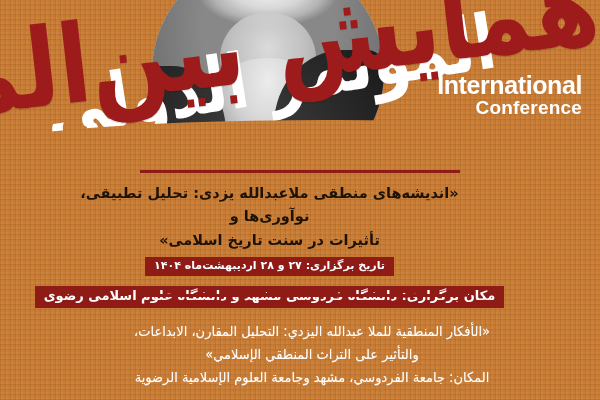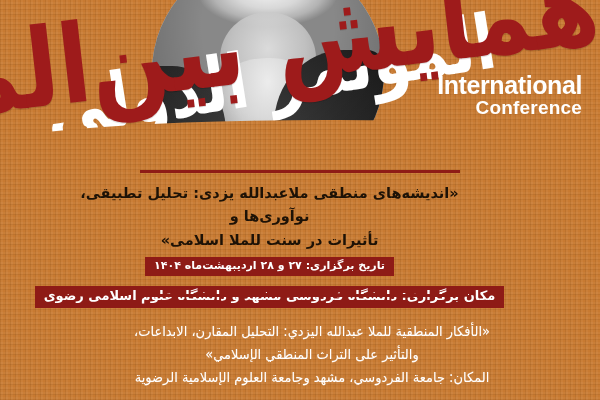--- a/index.html
+++ b/index.html
@@ -255,21 +255,21 @@
       <div class="l1">International</div>
       <div class="l2">Conference</div>
     </div>
   </div>
 
   <div class="divider" id="divider-top"></div>
 
   <div id="persian-block">
     <div class="fa-title">
       <span>«اندیشه‌های منطقی ملاعبدالله یزدی: تحلیل تطبیقی، نوآوری‌ها و</span><br>
-      <span>تأثیرات در سنت للملا اسلامی»</span>
+      <span>تأثیرات در سنت تاریخ اسلامی»</span>
     </div>
     <div>
       <span class="banner" id="date-banner">تاریخ برگزاری: ۲۷ و ۲۸ اردیبهشت‌ماه ۱۴۰۴</span>
     </div>
     <div>
       <span class="banner" id="venue-banner">مکان برگزاری: دانشگاه فردوسی مشهد و دانشگاه علوم اسلامی رضوی</span>
     </div>
   </div>
 
   <div class="divider" id="divider-bottom"></div>

